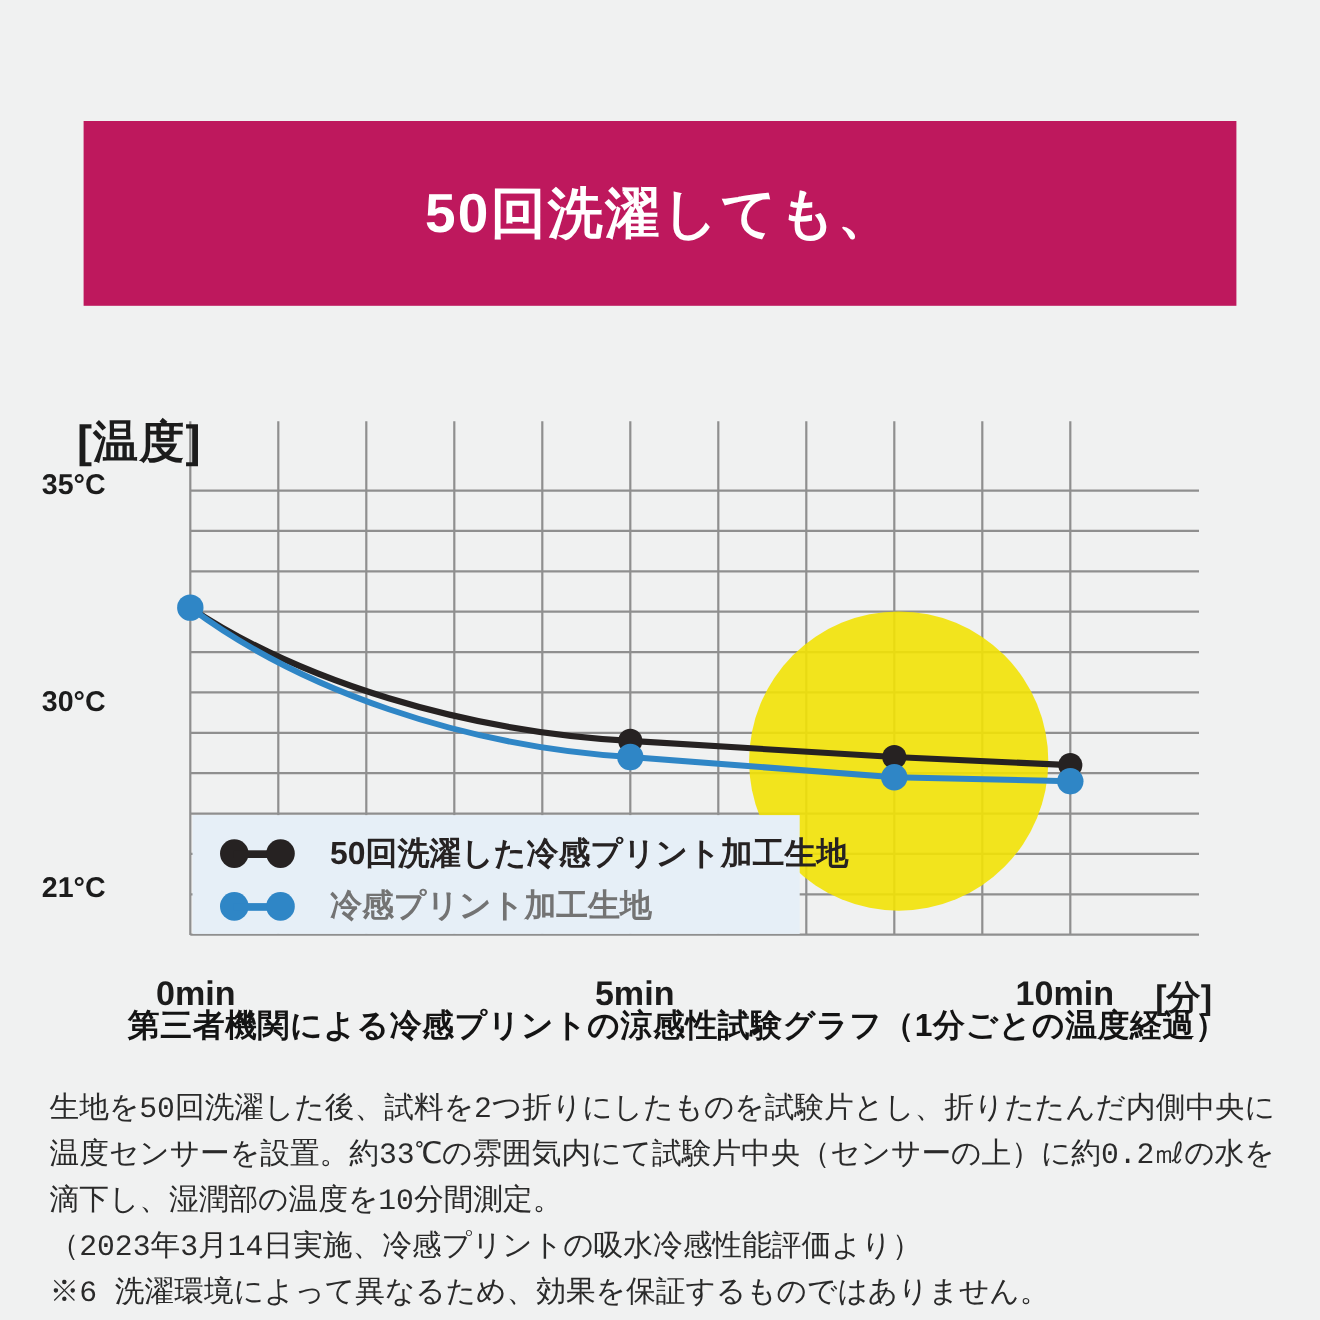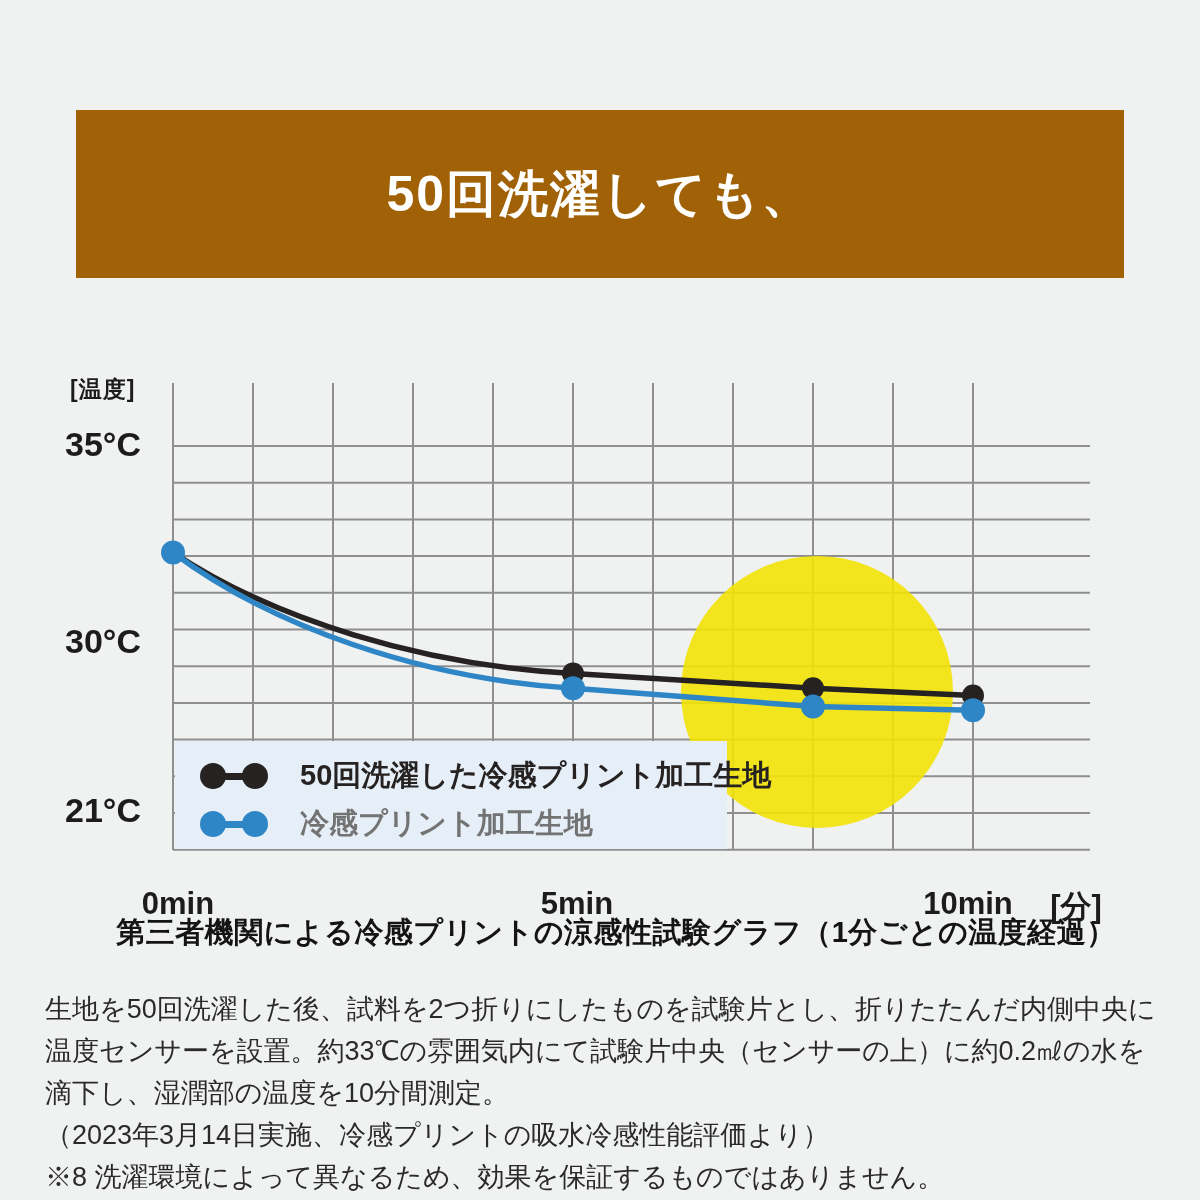--- a/index.html
+++ b/index.html
@@ -20,22 +20,22 @@
   }
   .banner .l1{font-size:50px;font-weight:bold;line-height:72px;letter-spacing:2px;}
   .banner .l2{font-size:50px;font-weight:bold;line-height:72px;letter-spacing:1px;white-space:nowrap;}
   .banner .fn{font-size:25px;font-weight:bold;margin-left:8px;vertical-align:-5px;letter-spacing:0;}
 
   
   svg.chart{position:absolute;left:0;top:0;width:1200px;height:1200px;}
 
   
   .axis-lab{position:absolute;font-weight:bold;color:#1c1c1c;}
-  .ylab{width:130px;text-align:center;left:38px;font-size:34px;}
-  .ytitle{left:70px;top:374px;font-size:23px;letter-spacing:1px;}
+  .ylab{width:130px;text-align:left;left:38px;font-size:26px;}
+  .ytitle{left:70px;top:374px;font-size:41px;letter-spacing:1px;}
   .xlab{font-size:31px;text-align:center;top:860px;margin-top:26px;}
   .caption{
     position:absolute;left:16px;top:913px;width:1200px;text-align:center;
     font-size:29px;font-weight:bold;color:#141414;letter-spacing:0.5px;
   }
 
   
   .legend{position:absolute;left:200px;top:752px;}
   .lg-row{display:flex;align-items:center;height:48px;}
   .lgmark{position:relative;width:68px;height:26px;flex:0 0 auto;}
@@ -43,28 +43,28 @@
   .lgmark .dot.a{left:0;}
   .lgmark .dot.b{right:0;}
   .lgmark .bar{position:absolute;left:12px;right:12px;top:10px;height:7px;background:currentColor;}
   .lg-row .lg-text{margin-left:32px;font-size:29px;font-weight:bold;white-space:nowrap;}
 
   
   .footer{
     position:absolute;left:45px;top:988px;width:1115px;
     font-size:27px;line-height:42px;color:#2a2a2a;
   }
-  .footer p{margin:0;}
+  .footer p{margin:0;font-family:Liberation Mono, monospace;}
 </style>
 </head>
 <body style="background: rgb(240, 241, 241);">
 
 <div id="page">
 
-  <div class="banner" style="background: #a16207; color: rgb(255, 255, 255);">
+  <div class="banner" style="background: #be185d; color: rgb(255, 255, 255);">
     <div class="l1">50回洗濯しても、</div>
   </div>
 
   <svg class="chart" viewBox="0 0 1200 1200">
       <line x1="173" y1="383" x2="173" y2="850" stroke="#8f8f8f" stroke-width="2"></line>
       <line x1="253" y1="383" x2="253" y2="850" stroke="#8f8f8f" stroke-width="2"></line>
       <line x1="333" y1="383" x2="333" y2="850" stroke="#8f8f8f" stroke-width="2"></line>
       <line x1="413" y1="383" x2="413" y2="850" stroke="#8f8f8f" stroke-width="2"></line>
       <line x1="493" y1="383" x2="493" y2="850" stroke="#8f8f8f" stroke-width="2"></line>
       <line x1="573" y1="383" x2="573" y2="850" stroke="#8f8f8f" stroke-width="2"></line>
@@ -125,16 +125,16 @@
       </span>
       <span class="lg-text" style="color: #737373;">冷感プリント加工生地</span>
     </div>
   </div>
 
   <div class="caption">第三者機関による冷感プリントの涼感性試験グラフ（1分ごとの温度経過）</div>
 
   <div class="footer">
     <p>生地を50回洗濯した後、試料を2つ折りにしたものを試験片とし、折りたたんだ内側中央に温度センサーを設置。約33℃の雰囲気内にて試験片中央（センサーの上）に約0.2㎖の水を滴下し、湿潤部の温度を10分間測定。</p>
     <p>（2023年3月14日実施、冷感プリントの吸水冷感性能評価より）</p>
-    <p>※8 洗濯環境によって異なるため、効果を保証するものではありません。</p>
+    <p>※6 洗濯環境によって異なるため、効果を保証するものではありません。</p>
   </div>
 
 </div>
 
 </body></html>

